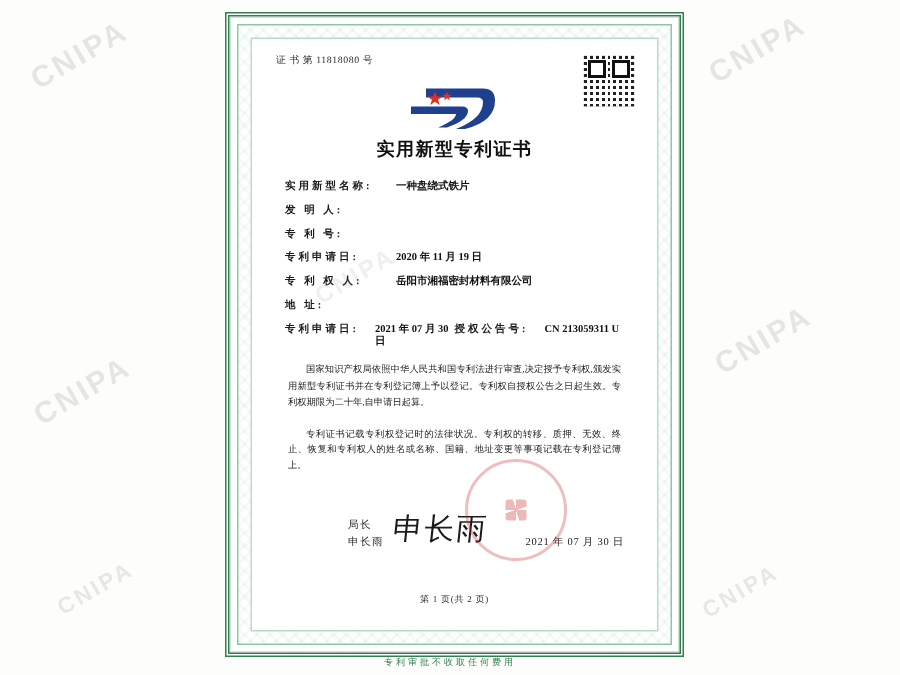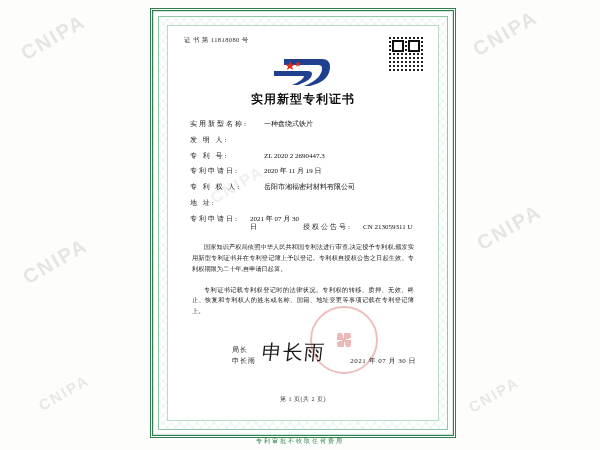--- a/index.html
+++ b/index.html
@@ -60,21 +60,21 @@
   .emblem{margin:10px auto 2px auto;width:78px;height:34px;position:relative;}
   .emblem svg{display:block;}
 
   .title{
     text-align:center;font-size:12px;font-weight:bold;color:#111;
     letter-spacing:1px;margin:2px 0 12px 0;
     font-family:"DejaVu Sans", sans-serif;
   }
 
   .fields{margin:0 6px;font-size:7px;color:#1c1c1c;line-height:1.25;}
-  .frow{display:flex;margin-bottom:7px;align-items:flex-end;}
+  .frow{display:flex;margin-bottom:7px;align-items:flex-start;font-weight:bold;}
   .flabel{
     width:74px;flex:0 0 74px;letter-spacing:2px;color:#1c1c1c;
     white-space:nowrap;
   }
   .fvalue{flex:1;color:#111;}
   .frow.dual .fhalf{display:flex;flex:1;}
   .frow.dual .fhalf .flabel{width:60px;flex:0 0 60px;}
 
   .para{
     margin:10px 8px 0 8px;font-size:6.2px;line-height:1.75;color:#1c1c1c;
@@ -169,21 +169,20 @@
         <div class="fields">
           <div class="frow">
             <div class="flabel">实用新型名称:</div>
             <div class="fvalue">一种盘绕式铁片</div>
           </div>
           <div class="frow">
             <div class="flabel">发 明 人:</div>
           </div>
           <div class="frow">
             <div class="flabel">专 利 号:</div>
-            <div class="fvalue">ZL 2020 2 2690447.3</div>
           </div>
           <div class="frow">
             <div class="flabel">专利申请日:</div>
             <div class="fvalue">2020 年 11 月 19 日</div>
           </div>
           <div class="frow">
             <div class="flabel">专 利 权 人:</div>
             <div class="fvalue">岳阳市湘福密封材料有限公司</div>
           </div>
           <div class="frow">

